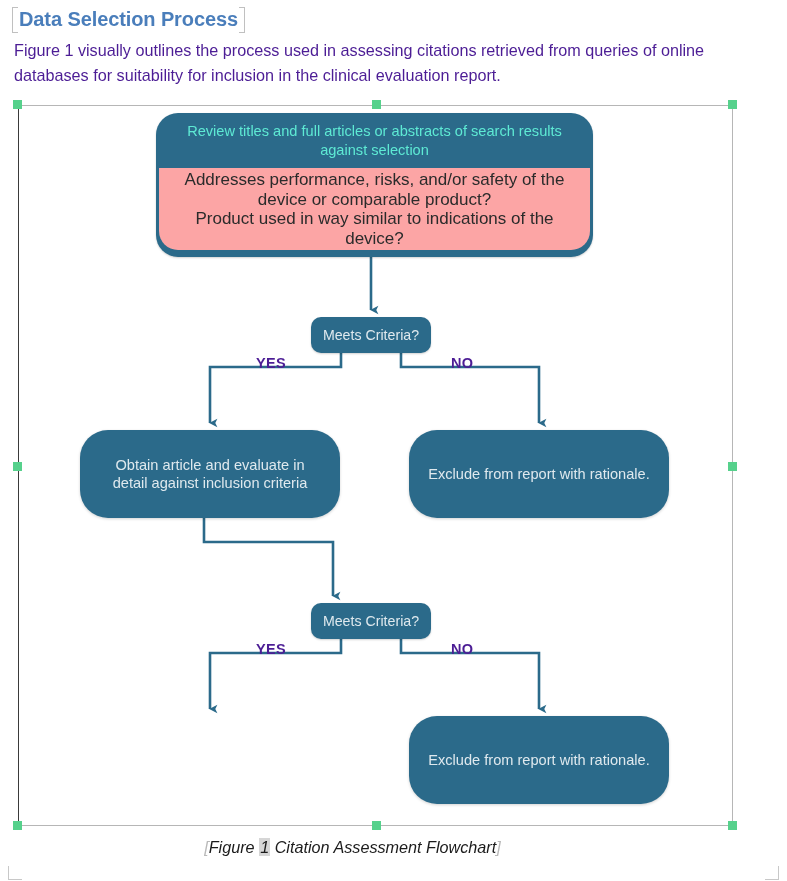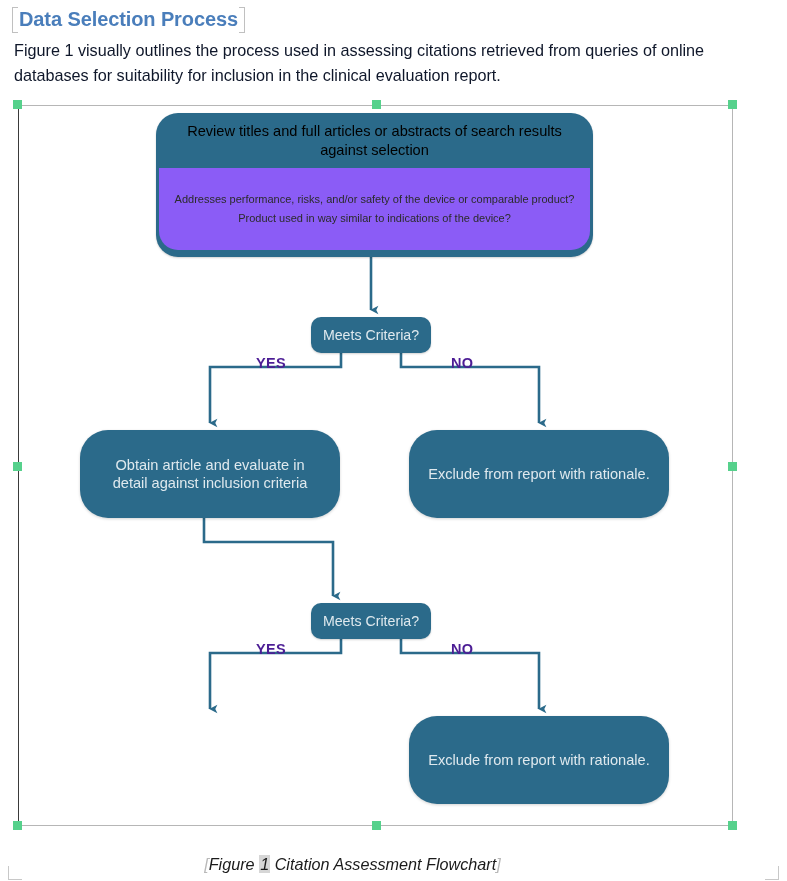--- a/index.html
+++ b/index.html
@@ -46,21 +46,21 @@
     height: 24px;
     border-color: #c0c0c0;
     border-style: solid;
   }
   .bm-left  { left: -2px;  border-width: 1px 0 1px 1px; }
   .bm-right { right: -2px; border-width: 1px 1px 1px 0; }
 
   .para {
     font-size: 16.2px;
     line-height: 25px;
-    color: #0f172a;
+    color: #4c1d95;
     width: 722px;
   }
 
   
   .fig-select {
     position: absolute;
     left: 18px;
     top: 105px;
     width: 715px;
     height: 721px;
@@ -122,38 +122,38 @@
     box-shadow: 0 1px 2px rgba(0,0,0,0.18);
   }
   .node-top-head {
     height: 55px;
     display: flex;
     align-items: center;
     justify-content: center;
     padding: 0 20px;
     font-size: 14.6px;
     line-height: 18.5px;
-    color: #000000;
+    color: #5eead4;
     box-sizing: border-box;
   }
   .node-top-body {
     position: absolute;
     left: 3px;
     right: 3px;
     top: 55px;
     bottom: 7px;
-    background: #8b5cf6;
+    background: #fca5a5;
     border-radius: 0 0 19px 19px;
     display: flex;
     align-items: center;
     justify-content: center;
     padding: 0 12px;
     box-sizing: border-box;
     color: #2b2b2b;
-    font-size: 11px;
+    font-size: 17px;
     line-height: 19.5px;
   }
 
   .node-decision {
     width: 120px;
     height: 36px;
     border-radius: 10px;
     font-size: 14.2px;
     box-shadow: 0 1px 2px rgba(0,0,0,0.18);
   }
@@ -188,21 +188,20 @@
   
   .caption {
     position: absolute;
     left: 0;
     top: 838px;
     width: 705px;
     text-align: center;
     font-size: 16.2px;
     font-style: italic;
     color: #1b1b1b;
-    margin-top: 17px;
   }
   .cap-inner { position: relative; display: inline-block; padding: 0 6px; }
   .cap-brk {
     color: #b9b9b9;
     font-style: italic;
     font-weight: normal;
   }
   .field-ref {
     background: #d6d6d6;
     padding: 0 1px;

